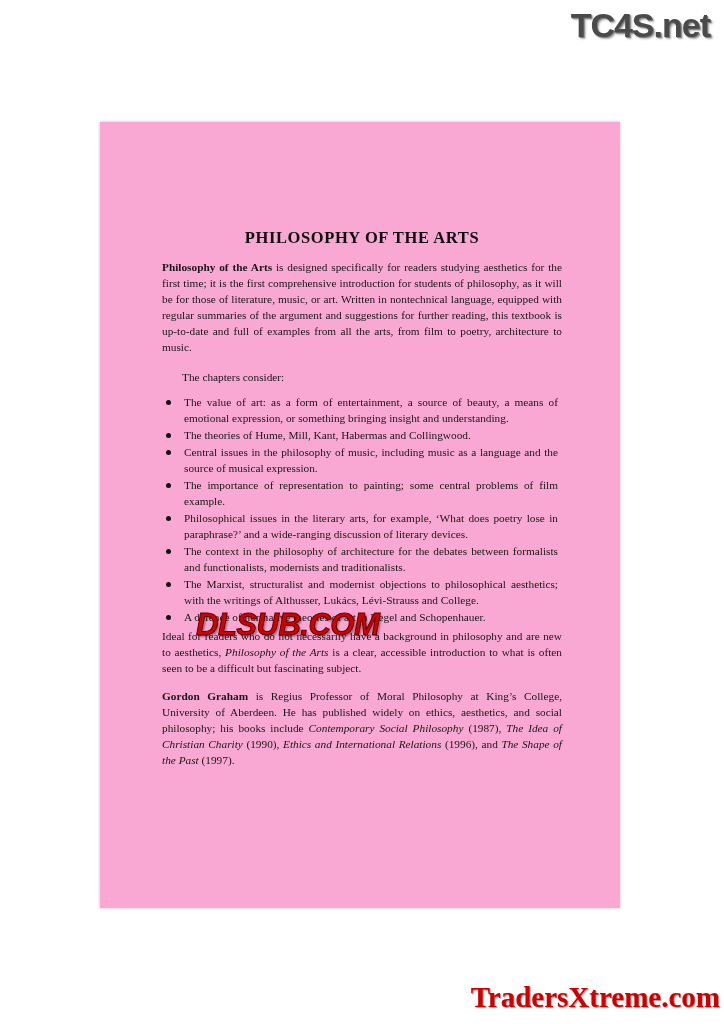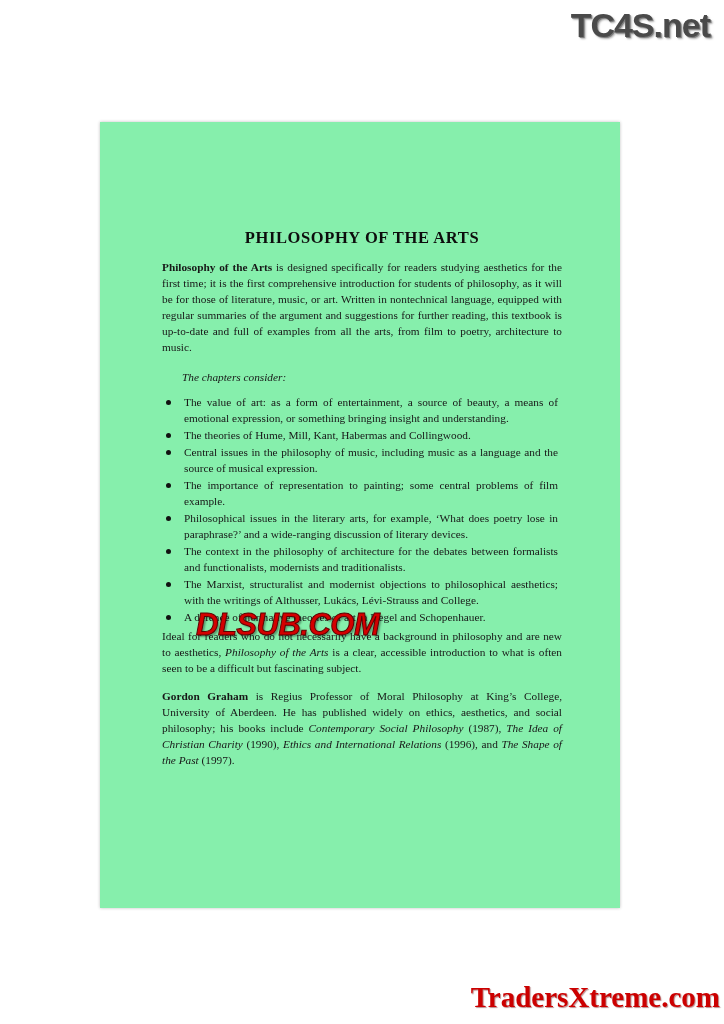--- a/index.html
+++ b/index.html
@@ -43,21 +43,21 @@
     user-select: none;
   }
 
   
   .page {
     position: absolute;
     left: 100px;
     top: 122px;
     width: 520px;
     height: 786px;
-    background: #86efac;
+    background: #f9a8d4;
     box-shadow: 0 0 3px rgba(0,0,0,0.25);
   }
   .page-inner {
     position: absolute;
     left: 62px;
     top: 0;
     width: 400px;
     height: 100%;
   }
 
@@ -80,21 +80,20 @@
   }
   .blurb b { font-weight: bold; }
 
   .chapters-lead {
     margin: 0;
     text-indent: 20px;
     font-size: 11.3px;
     line-height: 1.42;
     color: #171717;
     padding-top: 2px;
-    font-style: italic;
   }
 
   ul.bullets {
     list-style: none;
     margin: 9px 4px 0 0;
     padding: 0;
   }
   ul.bullets li {
     position: relative;
     padding-left: 22px;

